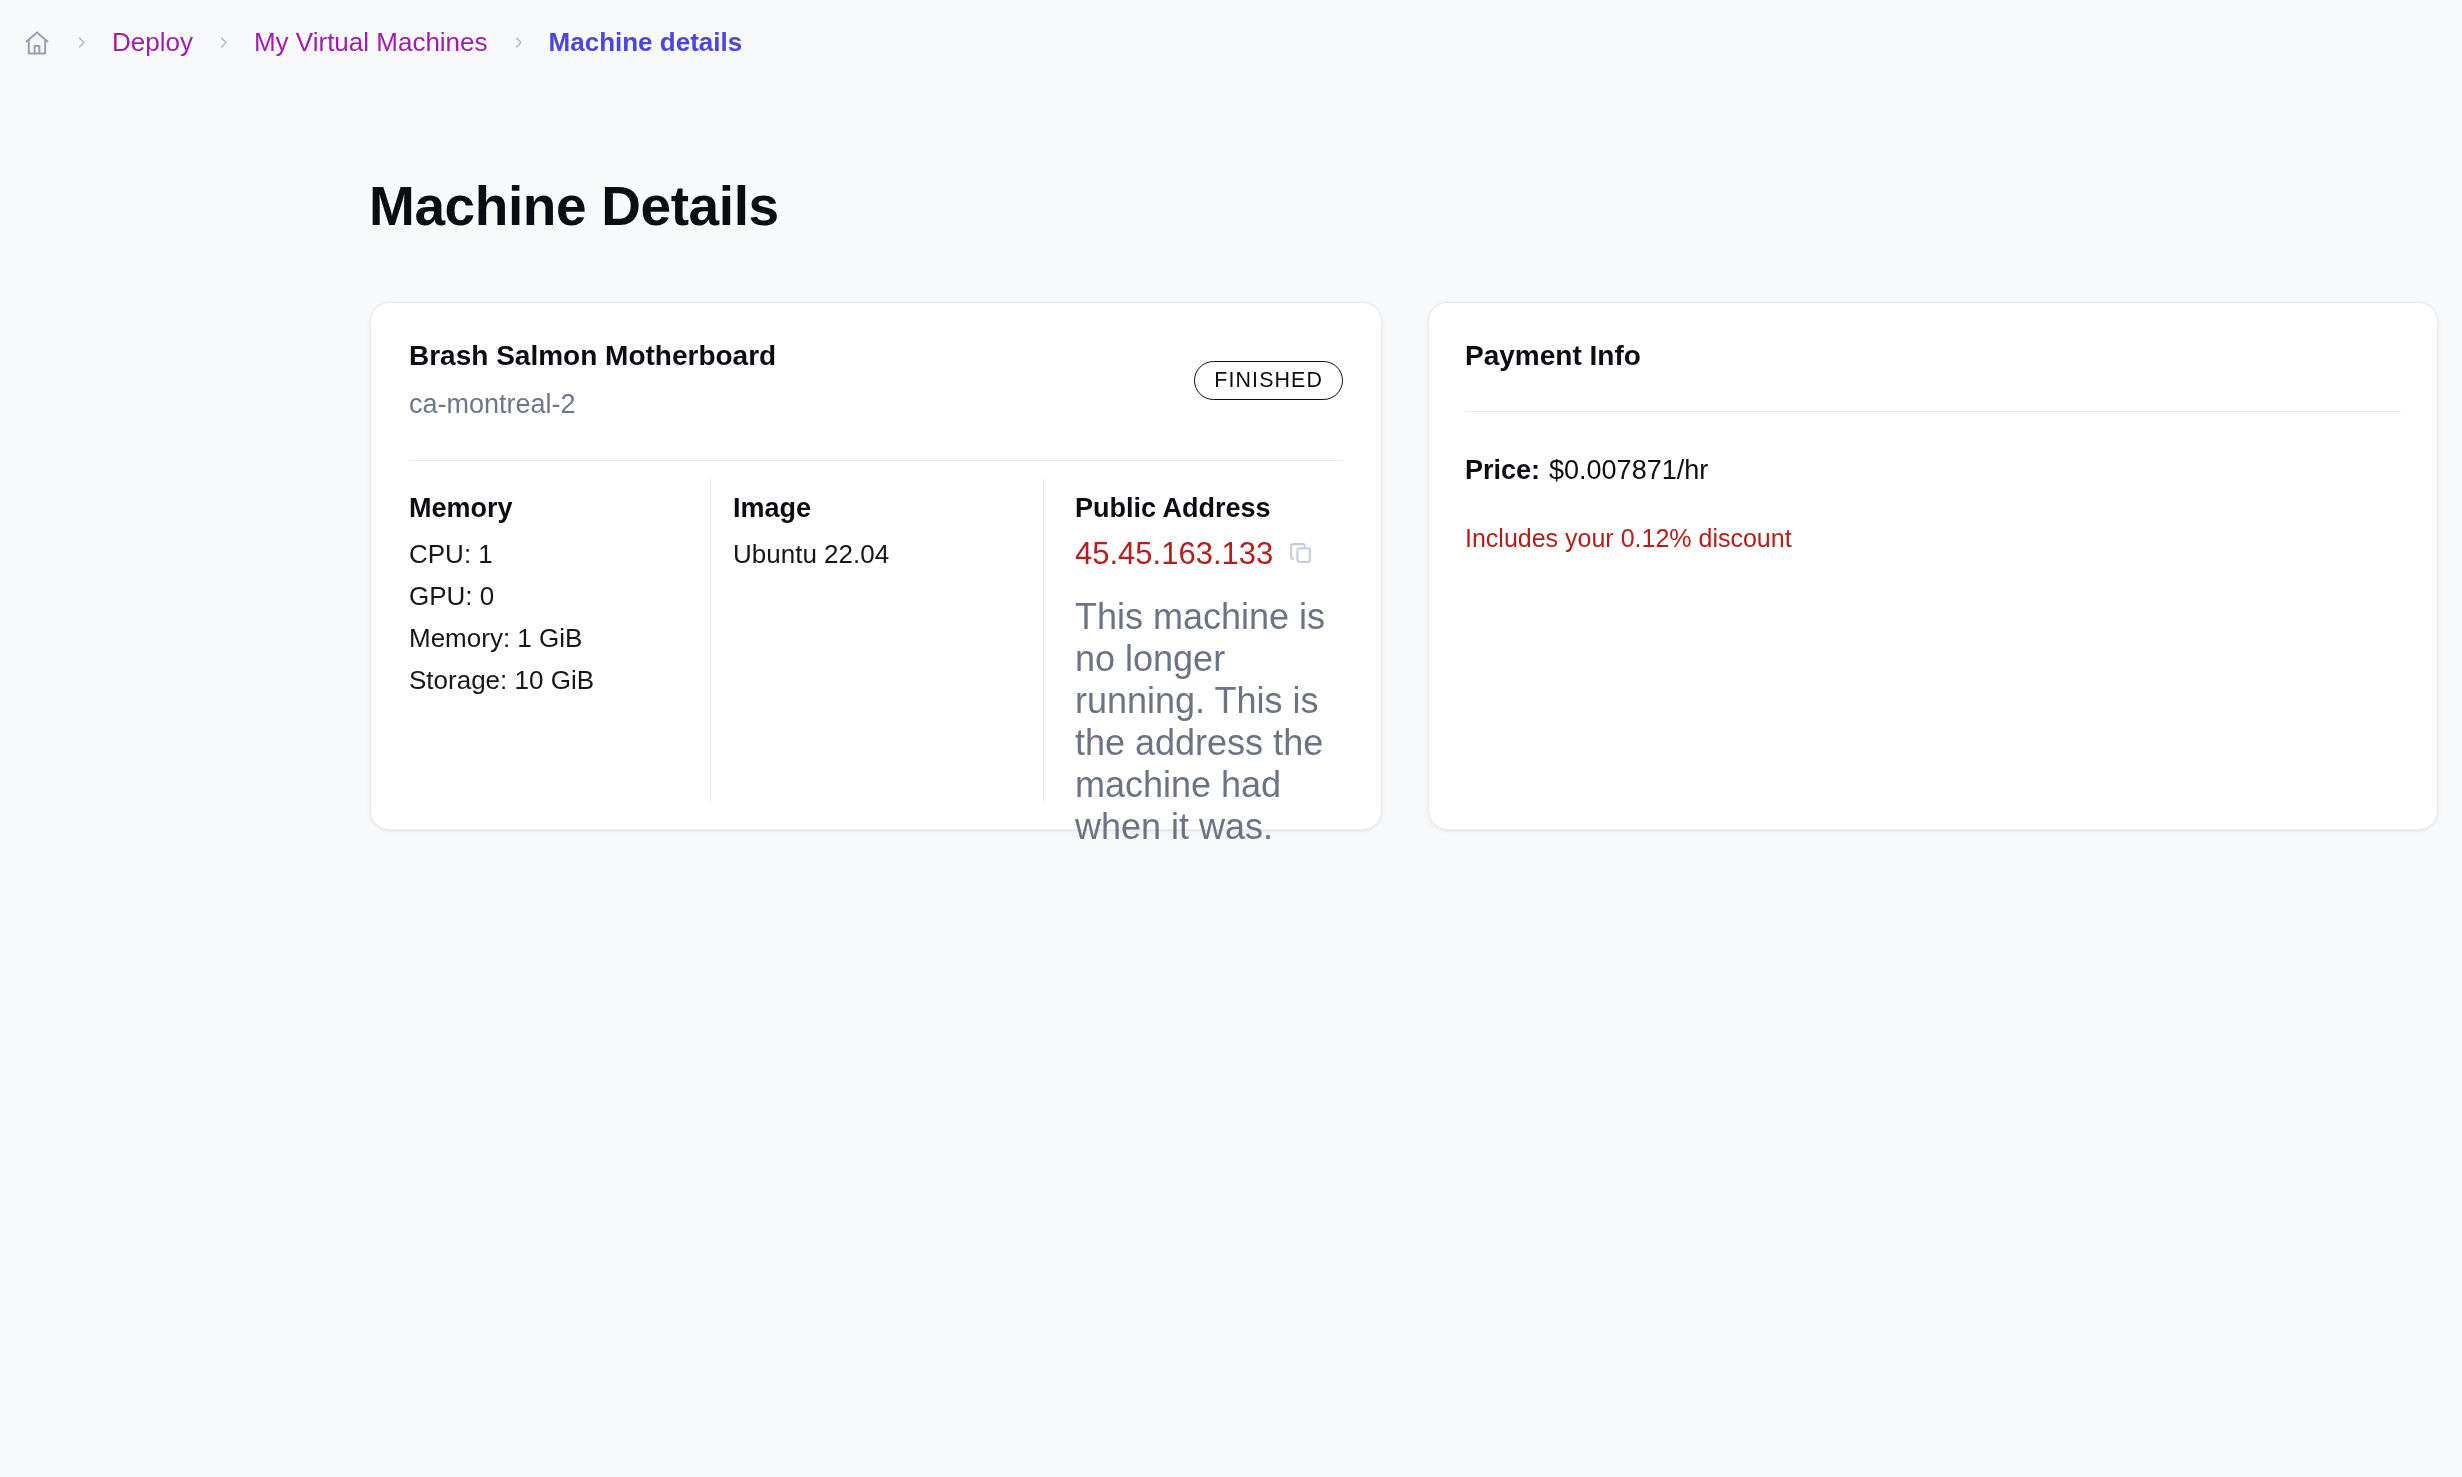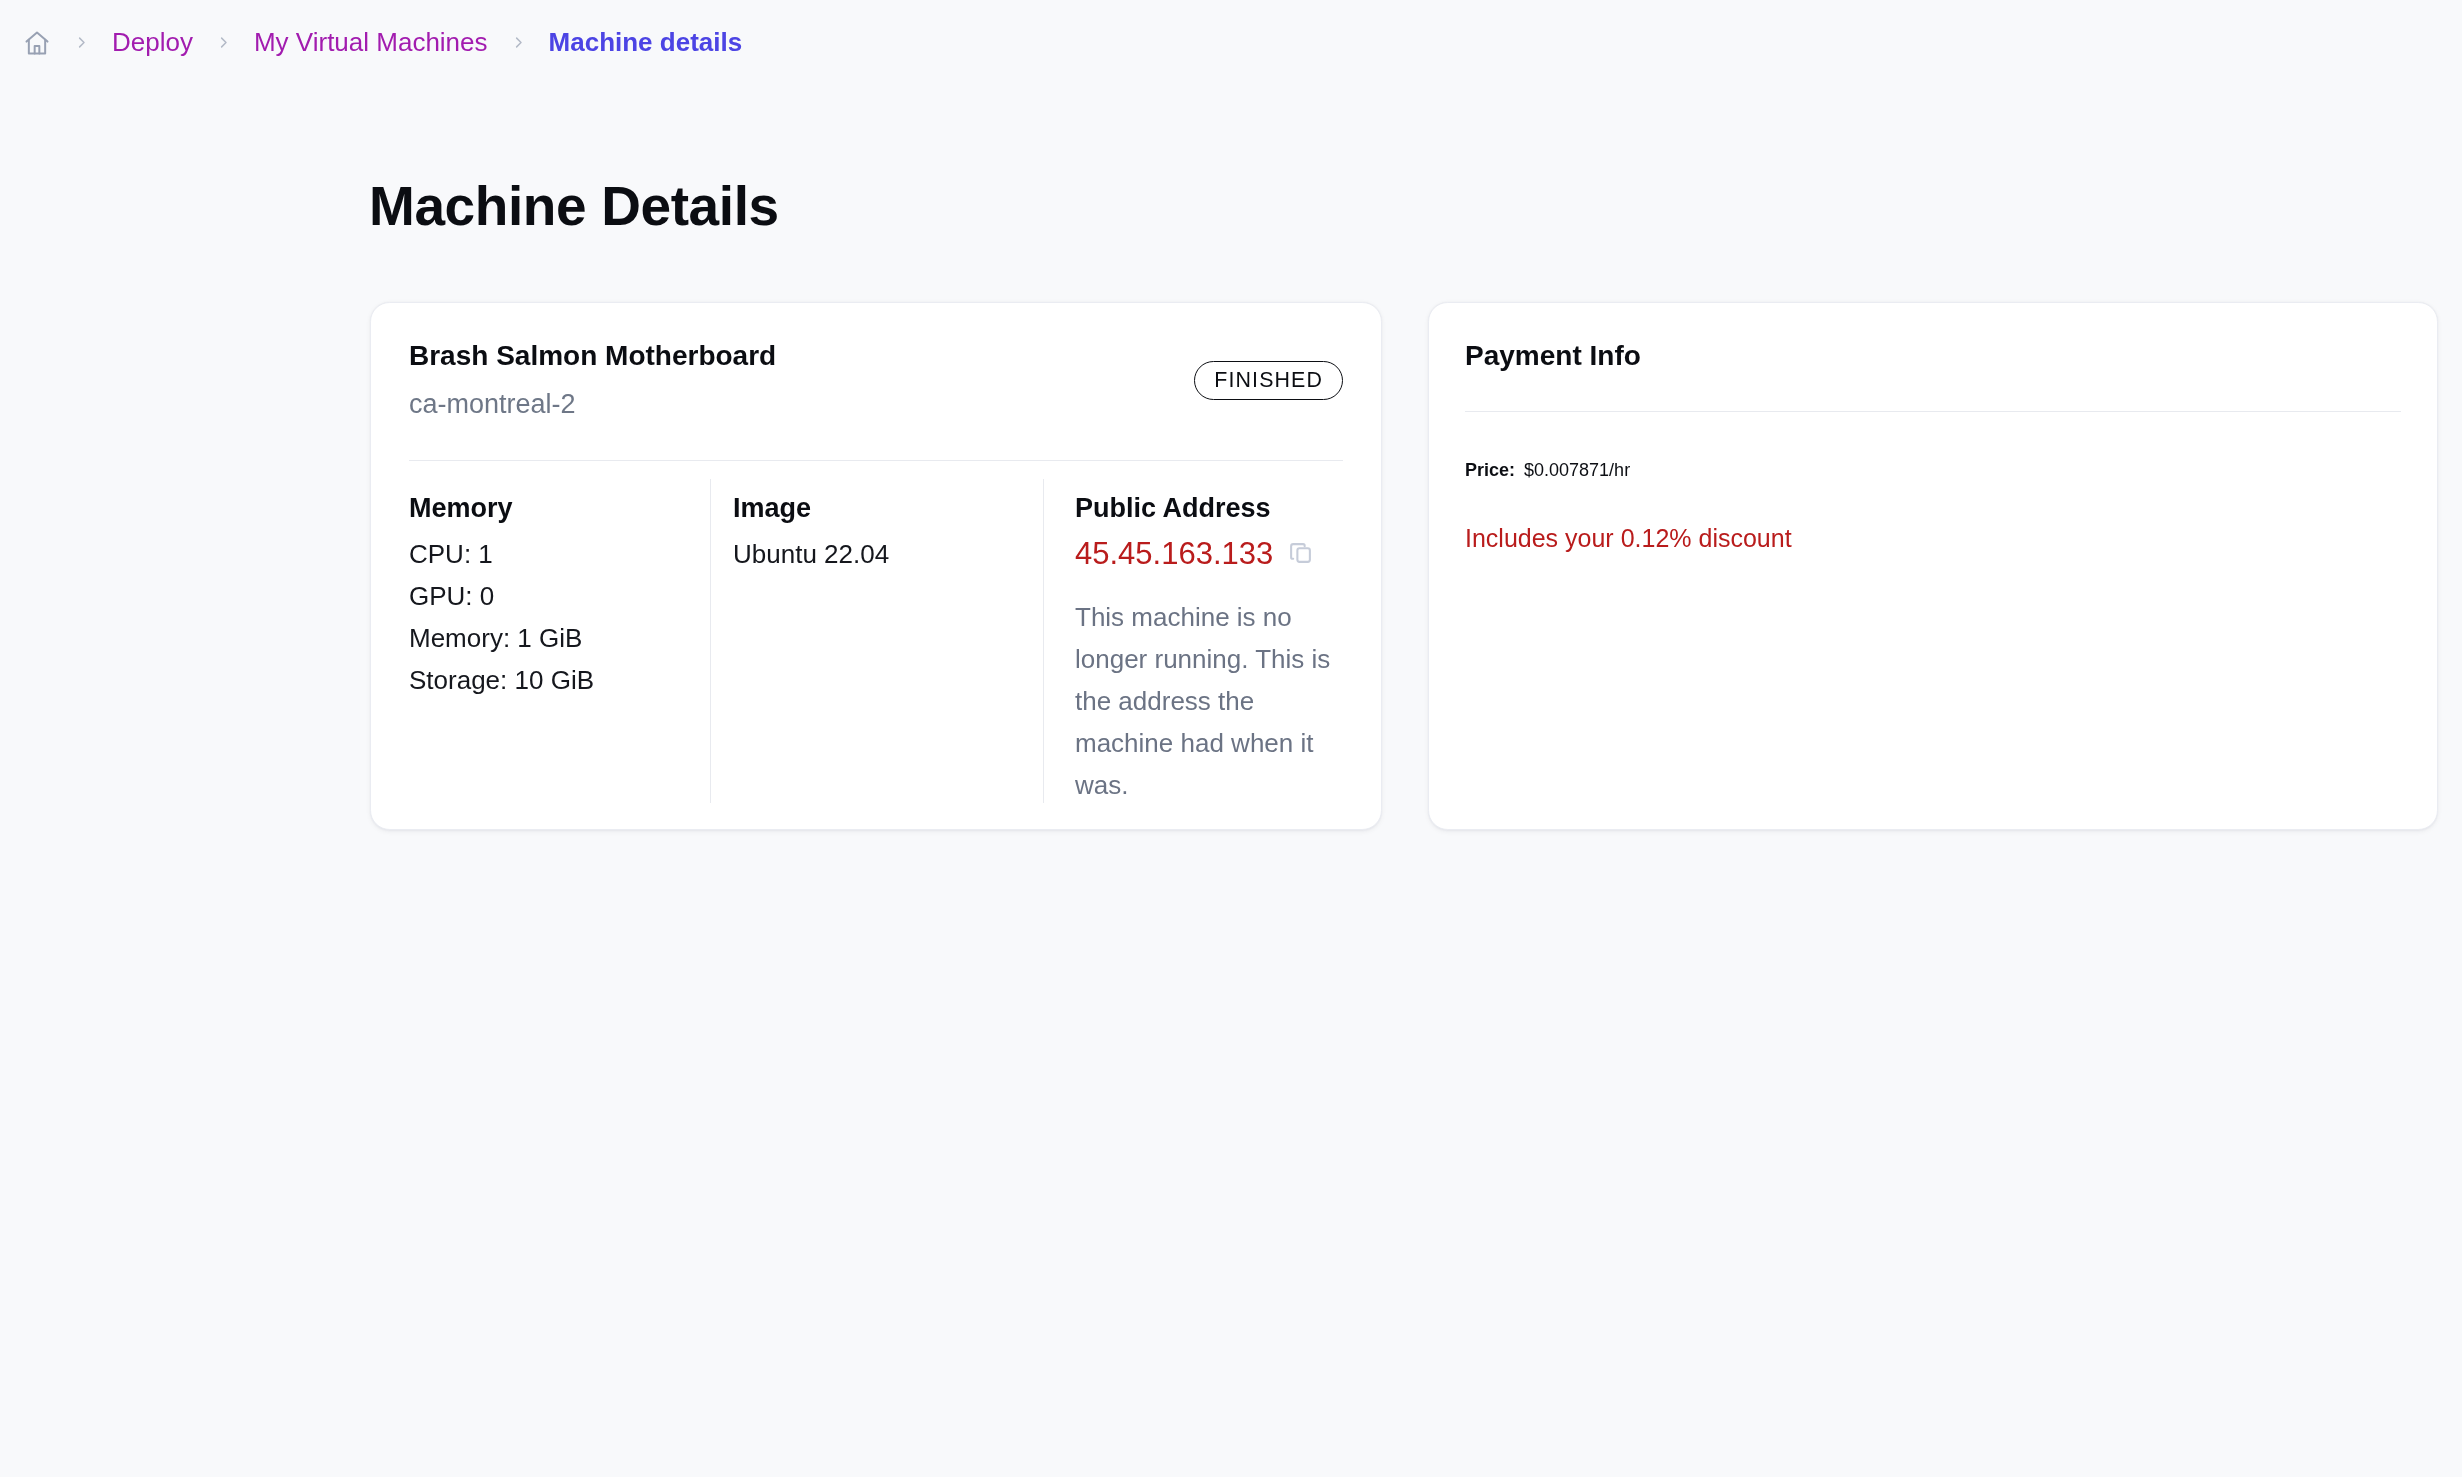--- a/index.html
+++ b/index.html
@@ -71,27 +71,27 @@
 
   .col-h { font-size: 27px; font-weight: 700; color: #0b0d12; line-height: 32px; margin-bottom: 9px; }
   .spec, .col-val { font-size: 26px; color: #15171d; line-height: 42px; }
 
   .ip-row { display: flex; align-items: center; gap: 14.3px; margin-top: 0; }
   .ip { font-size: 31px; color: #b91c1c; line-height: 42px; }
   .copy-btn { background: none; border: none; padding: 0; margin: 0; cursor: pointer; display: flex; align-items: center; }
 
   .note {
     margin: 21.4px 0 0; width: 257px;
-    font-size: 26px; line-height: 42px; color: #6b7384;
+    font-size: 36px; line-height: 42px; color: #6b7384;
   }
 
   
   .pc-title { padding-top: 37px; }
   .pc-divider { border: none; border-top: 0.9px solid #e8eaef; margin: 39px 0 0; }
-  .price { margin: 42px 0 0; font-size: 18px; line-height: 32px; color: #0c0e13; }
+  .price { margin: 42px 0 0; font-size: 27px; line-height: 32px; color: #0c0e13; }
   .price-label { font-weight: 700; margin-right: 9px; }
   .discount { margin: 36px 0 0; font-size: 25px; line-height: 32px; color: #b91c1c; }
 </style>
 </head>
 <body>
 
 <nav class="breadcrumb">
   <span class="bc-home">
     <svg width="28" height="28" viewBox="0 0 24 24" fill="none" stroke="#98a1b3" stroke-width="1.7" stroke-linecap="round" stroke-linejoin="round">
       <path d="M3 10.8 12 3l9 7.8"></path>

